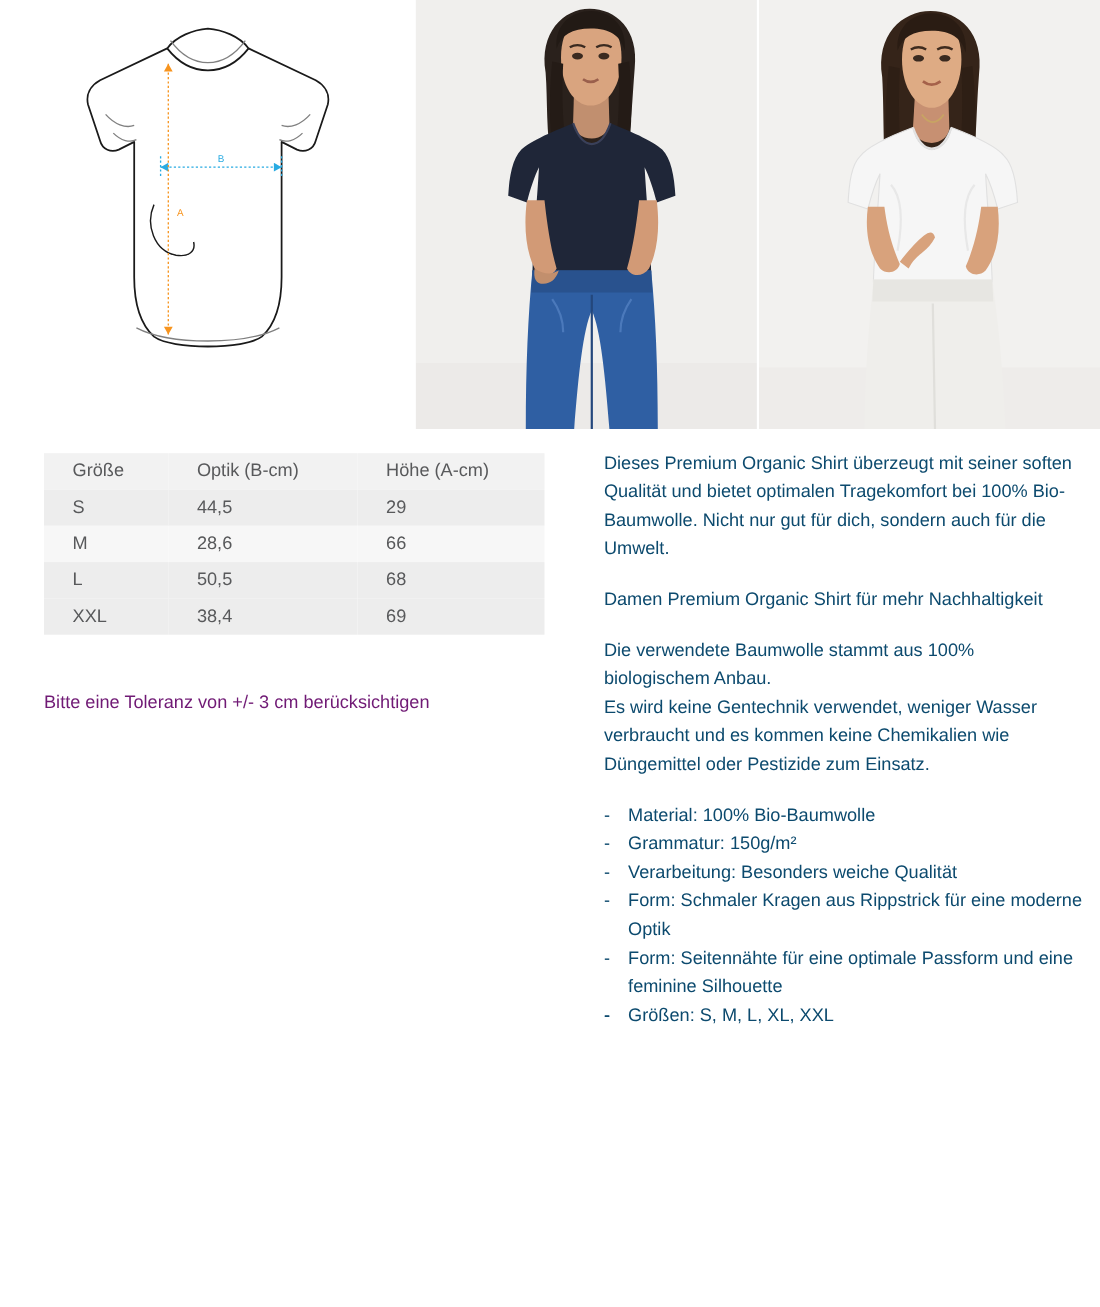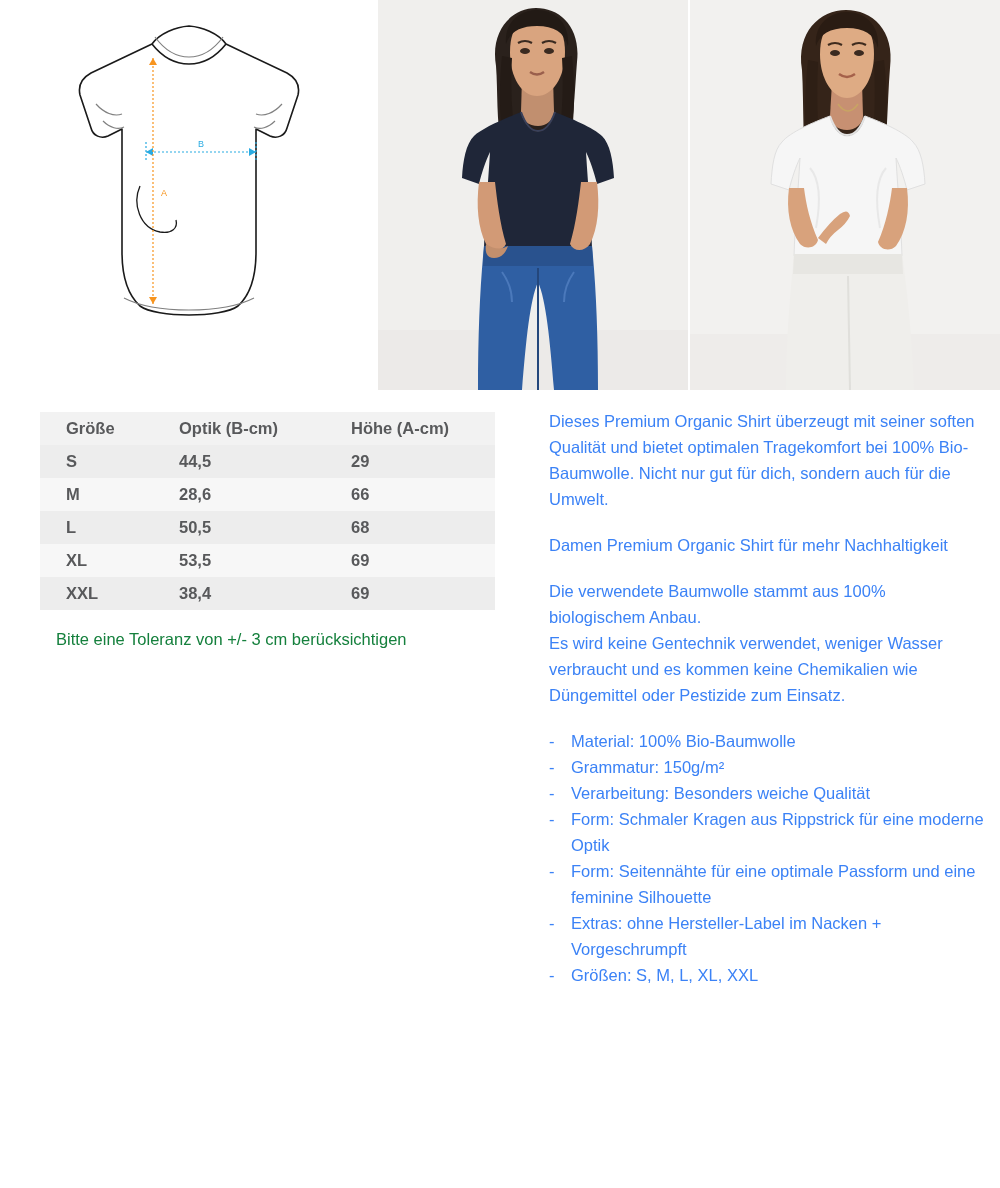--- a/index.html
+++ b/index.html
@@ -51,53 +51,53 @@
     left: 40px;
     top: 412px;
     width: 455px;
     border-collapse: collapse;
     font-size: 16.5px;
     color: #58595b;
   }
   .size-table th,
   .size-table td {
     text-align: left;
-    font-weight: bold;
+    font-weight: normal;
     padding: 8px 0 8px 26px;
     height: 33px;
     line-height: 17px;
     margin-top: 28px;
   }
   .size-table th { color: #58595b; }
   .size-table tr.head { background: #f2f2f2; }
   .size-table tr.odd  { background: #ededed; }
   .size-table tr.even { background: #f7f7f7; }
   .col-size   { width: 113px; }
   .col-width  { width: 172px; }
   .col-height { width: 170px; }
 
   .tolerance-note {
     position: absolute;
-    left: 56px;
+    left: 40px;
     top: 628px;
     width: 480px;
     font-size: 16.5px;
-    color: #15803d;
+    color: #701a75;
     line-height: 22px;
   }
 
   
   .desc {
     position: absolute;
     left: 549px;
     top: 408px;
     width: 435px;
     font-size: 16.5px;
     line-height: 26px;
-    color: #3b82f6;
+    color: #0c4a6e;
   }
   .desc p { margin: 0 0 20px 0; }
   .desc p:last-child { margin-bottom: 0; }
 
   .bullets { margin: 0; padding: 0; list-style: none; }
   .bullets li {
     position: relative;
     padding-left: 22px;
     margin: 0;
     line-height: 26px;
@@ -270,25 +270,20 @@
     <tr class="even">
       <td>M</td>
       <td>28,6</td>
       <td>66</td>
     </tr>
     <tr class="odd">
       <td>L</td>
       <td>50,5</td>
       <td>68</td>
     </tr>
-    <tr class="even">
-      <td>XL</td>
-      <td>53,5</td>
-      <td>69</td>
-    </tr>
     <tr class="odd">
       <td>XXL</td>
       <td>38,4</td>
       <td>69</td>
     </tr>
   </tbody>
 </table>
 
 <div class="tolerance-note">Bitte eine Toleranz von +/- 3 cm berücksichtigen</div>
 
@@ -297,16 +292,16 @@
   <p>Damen Premium Organic Shirt für mehr Nachhaltigkeit</p>
   <p style="margin-bottom:0">Die verwendete Baumwolle stammt aus 100% biologischem Anbau.</p>
   <p>Es wird keine Gentechnik verwendet, weniger Wasser verbraucht und es kommen keine Chemikalien wie Düngemittel oder Pestizide zum Einsatz.</p>
 
   <ul class="bullets">
     <li><span class="dash">-</span><span>Material: 100% Bio-Baumwolle</span></li>
     <li><span class="dash">-</span><span>Grammatur: 150g/m²</span></li>
     <li><span class="dash">-</span><span>Verarbeitung: Besonders weiche Qualität</span></li>
     <li><span class="dash">-</span><span>Form: Schmaler Kragen aus Rippstrick für eine moderne Optik</span></li>
     <li><span class="dash">-</span><span>Form: Seitennähte für eine optimale Passform und eine feminine Silhouette</span></li>
-    <li><span class="dash">-</span><span>Extras: ohne Hersteller-Label im Nacken + Vorgeschrumpft</span></li>
+    <li><span class="dash">-</span></li>
     <li><span class="dash">-</span><span>Größen:  S, M, L, XL, XXL</span></li>
   </ul>
 </div>
 
 </body></html>

